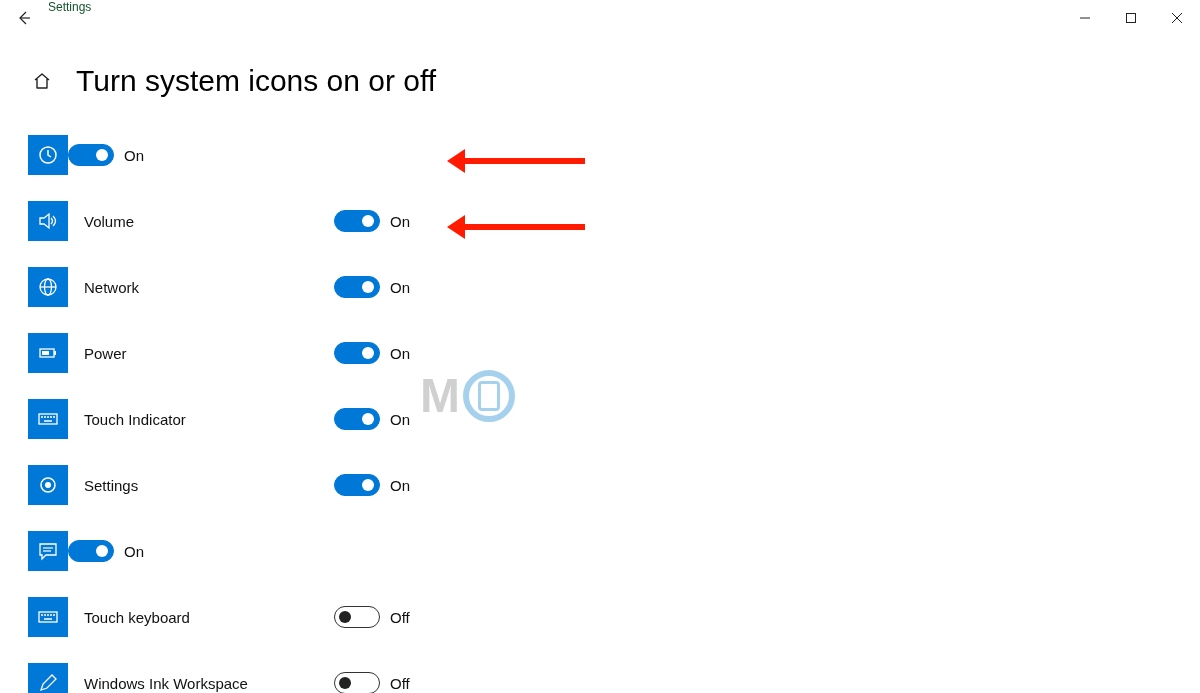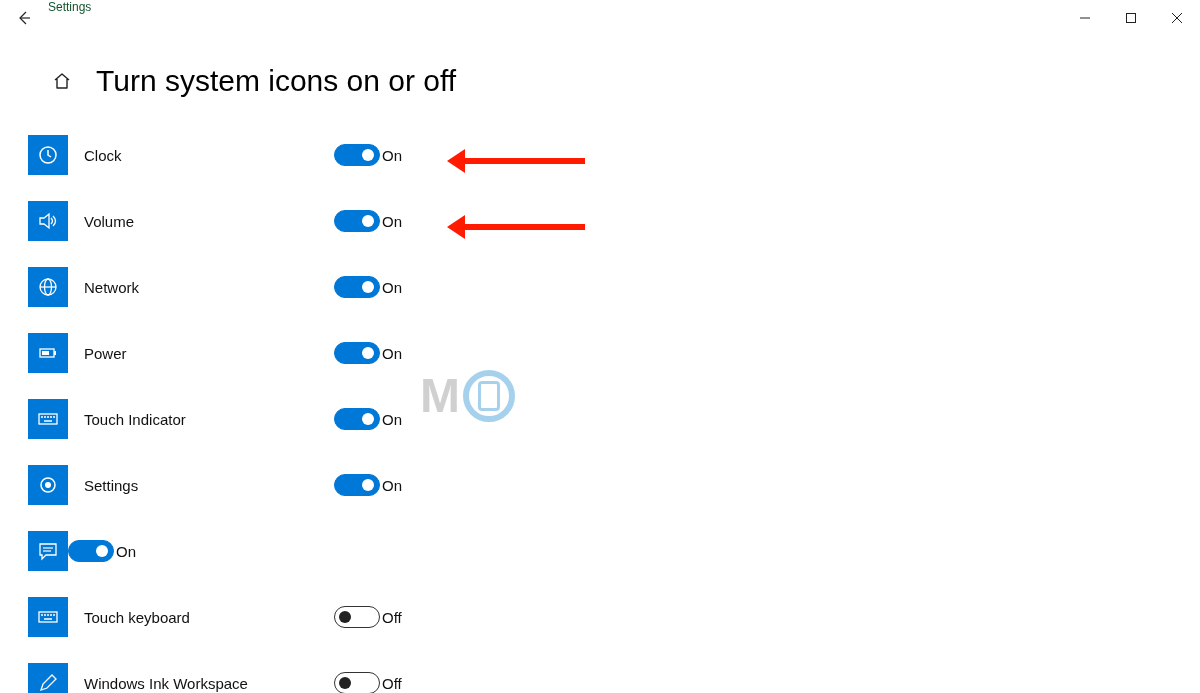--- a/index.html
+++ b/index.html
@@ -39,21 +39,20 @@
     height: 36px;
     display: flex;
     align-items: center;
     justify-content: center;
   }
   
   .header {
     display: flex;
     align-items: center;
     padding: 28px 15px 24px 28px;
-    margin-left: 20px;
   }
   .header .home {
     width: 28px;
     display: flex;
     align-items: center;
     justify-content: center;
   }
   .header h1 {
     font-weight: 400;
     font-size: 30px;
@@ -117,21 +116,21 @@
     position: absolute;
     width: 12px;
     height: 12px;
     background: #222;
     border-radius: 50%;
     top: 3.5px;
     left: 4px;
   }
   .toggle-state {
     font-size: 15px;
-    padding-left: 2px;
+    padding-left: 10px;
     color: #111;
   }
   
   .arrow {
     position: absolute;
     display: flex;
     align-items: center;
     pointer-events: none;
   }
   .arrow .shaft {
@@ -221,21 +220,20 @@
 
 <div class="list">
 
   <div class="row">
     <div class="icon-tile">
       <svg width="24" height="24" viewBox="0 0 24 24">
           <circle cx="12" cy="12" r="8" stroke="#fff" stroke-width="1.5" fill="none"></circle>
           <path d="M12 7 V12 L15 14" stroke="#fff" stroke-width="1.5" fill="none"></path>
         </svg>
     </div>
-    <div class="row-label">Clock</div>
     <div class="toggle-wrap">
       <div class="toggle on"></div>
       <div class="toggle-state">On</div>
     </div>
   </div>
 
   <div class="row">
     <div class="icon-tile">
       <svg width="24" height="24" viewBox="0 0 24 24">
           <path d="M4 9 H8 L13 5 V19 L8 15 H4 Z" stroke="#fff" stroke-width="1.3" fill="none"></path>

